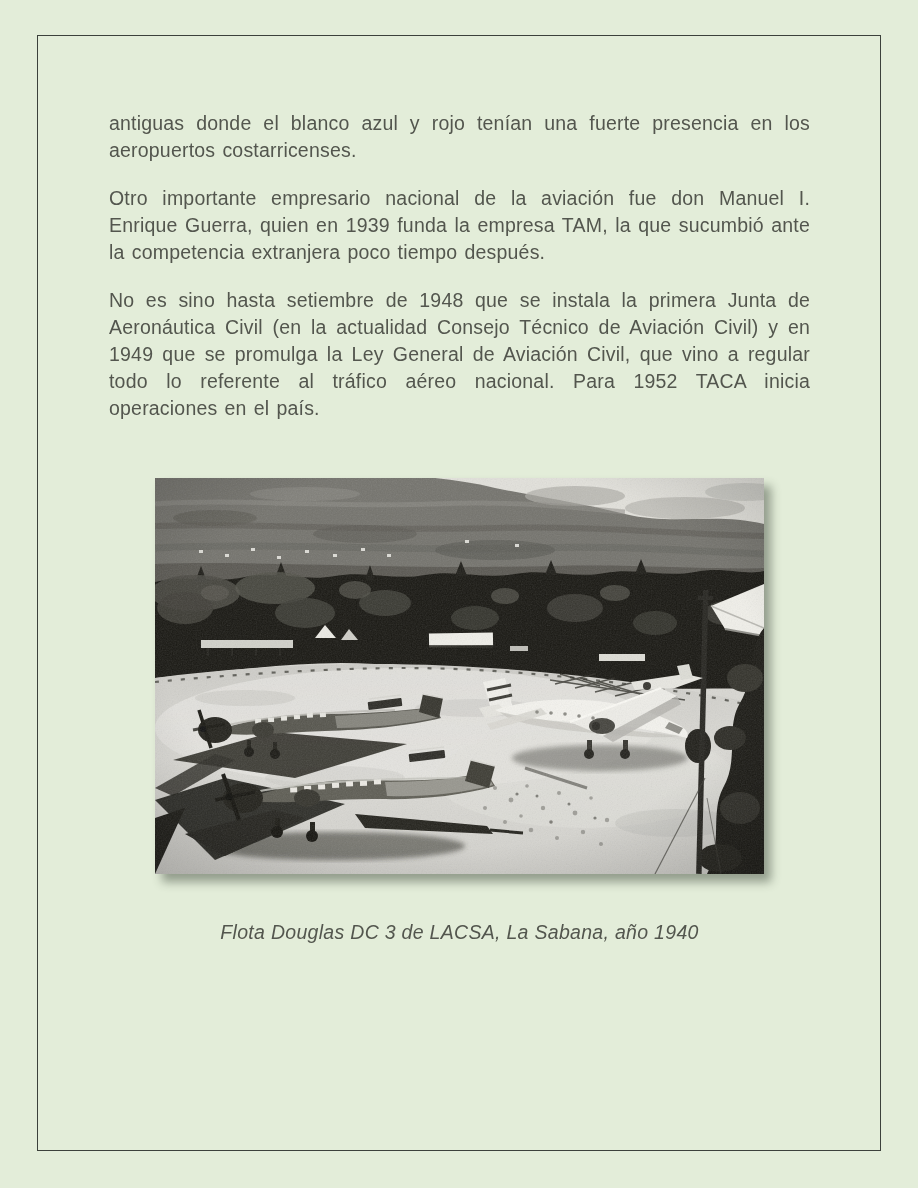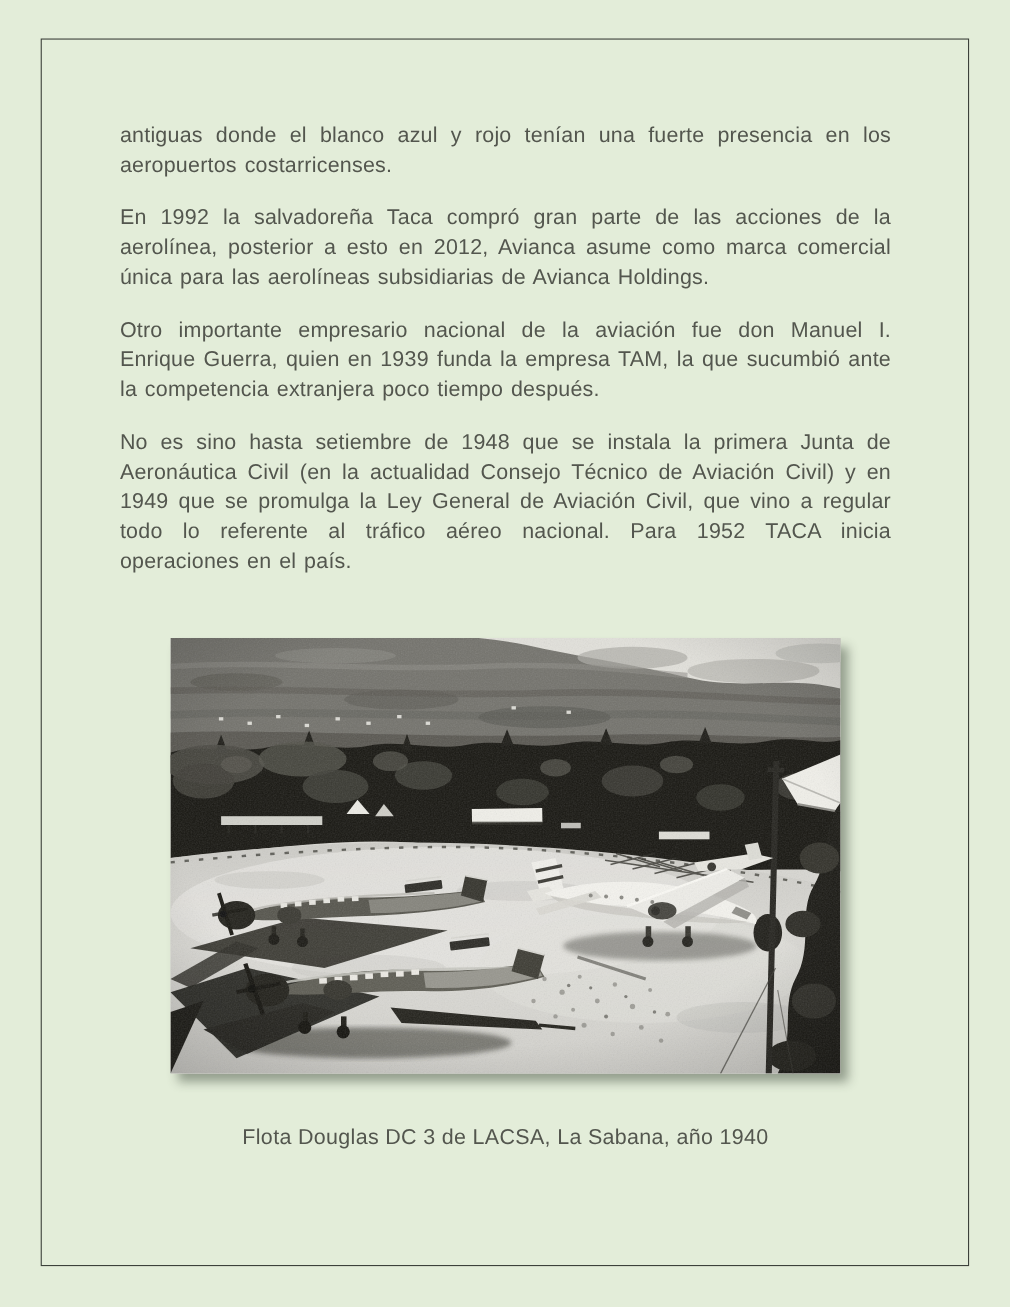--- a/index.html
+++ b/index.html
@@ -26,32 +26,31 @@
   }
   p.para.extra-gap{margin-top:15px;}
   figure{margin:56px 0 0 0;}
   .photo{
     width:609px;height:396px;margin:0 auto;
     box-shadow:7px 8px 9px rgba(52,61,48,0.45);
     background:#d8d7d2;
   }
   .photo svg{display:block;width:100%;height:100%;}
   figcaption{
-    margin-top:47px;text-align:center;
+    margin-top:47px;text-align:center;font-style:italic;
     font-size:19.5px;color:var(--text);letter-spacing:0.3px;
   }
 </style>
 </head>
 <body>
 
 <div class="frame">
   <div class="content">
 
     <p class="para">antiguas donde el blanco azul y rojo tenían una fuerte presencia en los aeropuertos costarricenses.</p>
-    <p class="para">En 1992 la salvadoreña Taca compró gran parte de las acciones de la aerolínea, posterior a esto en 2012, Avianca asume como marca comercial única para las aerolíneas subsidiarias de Avianca Holdings.</p>
     <p class="para">Otro importante empresario nacional de la aviación fue don Manuel I. Enrique Guerra, quien en 1939 funda la empresa TAM, la que sucumbió ante la competencia extranjera poco tiempo después.</p>
     <p class="para extra-gap">No es sino hasta setiembre de 1948 que se instala la primera Junta de Aeronáutica Civil (en la actualidad Consejo Técnico de Aviación Civil) y en 1949 que se promulga la Ley General de Aviación Civil, que vino a regular todo lo referente al tráfico aéreo nacional. Para 1952 TACA inicia operaciones en el país.</p>
 
     <figure>
       <div class="photo" role="img" aria-label="Fotografía en blanco y negro: aviones Douglas DC-3 estacionados en el campo de aviación de La Sabana, con montañas y una fila de árboles al fondo">
         <svg viewBox="0 0 609 396" xmlns="http://www.w3.org/2000/svg">
           <defs>
             <filter id="grain" x="-5%" y="-5%" width="110%" height="110%">
               <feTurbulence type="fractalNoise" baseFrequency="0.8" numOctaves="2" stitchTiles="stitch"></feTurbulence>
               <feColorMatrix type="saturate" values="0"></feColorMatrix>

